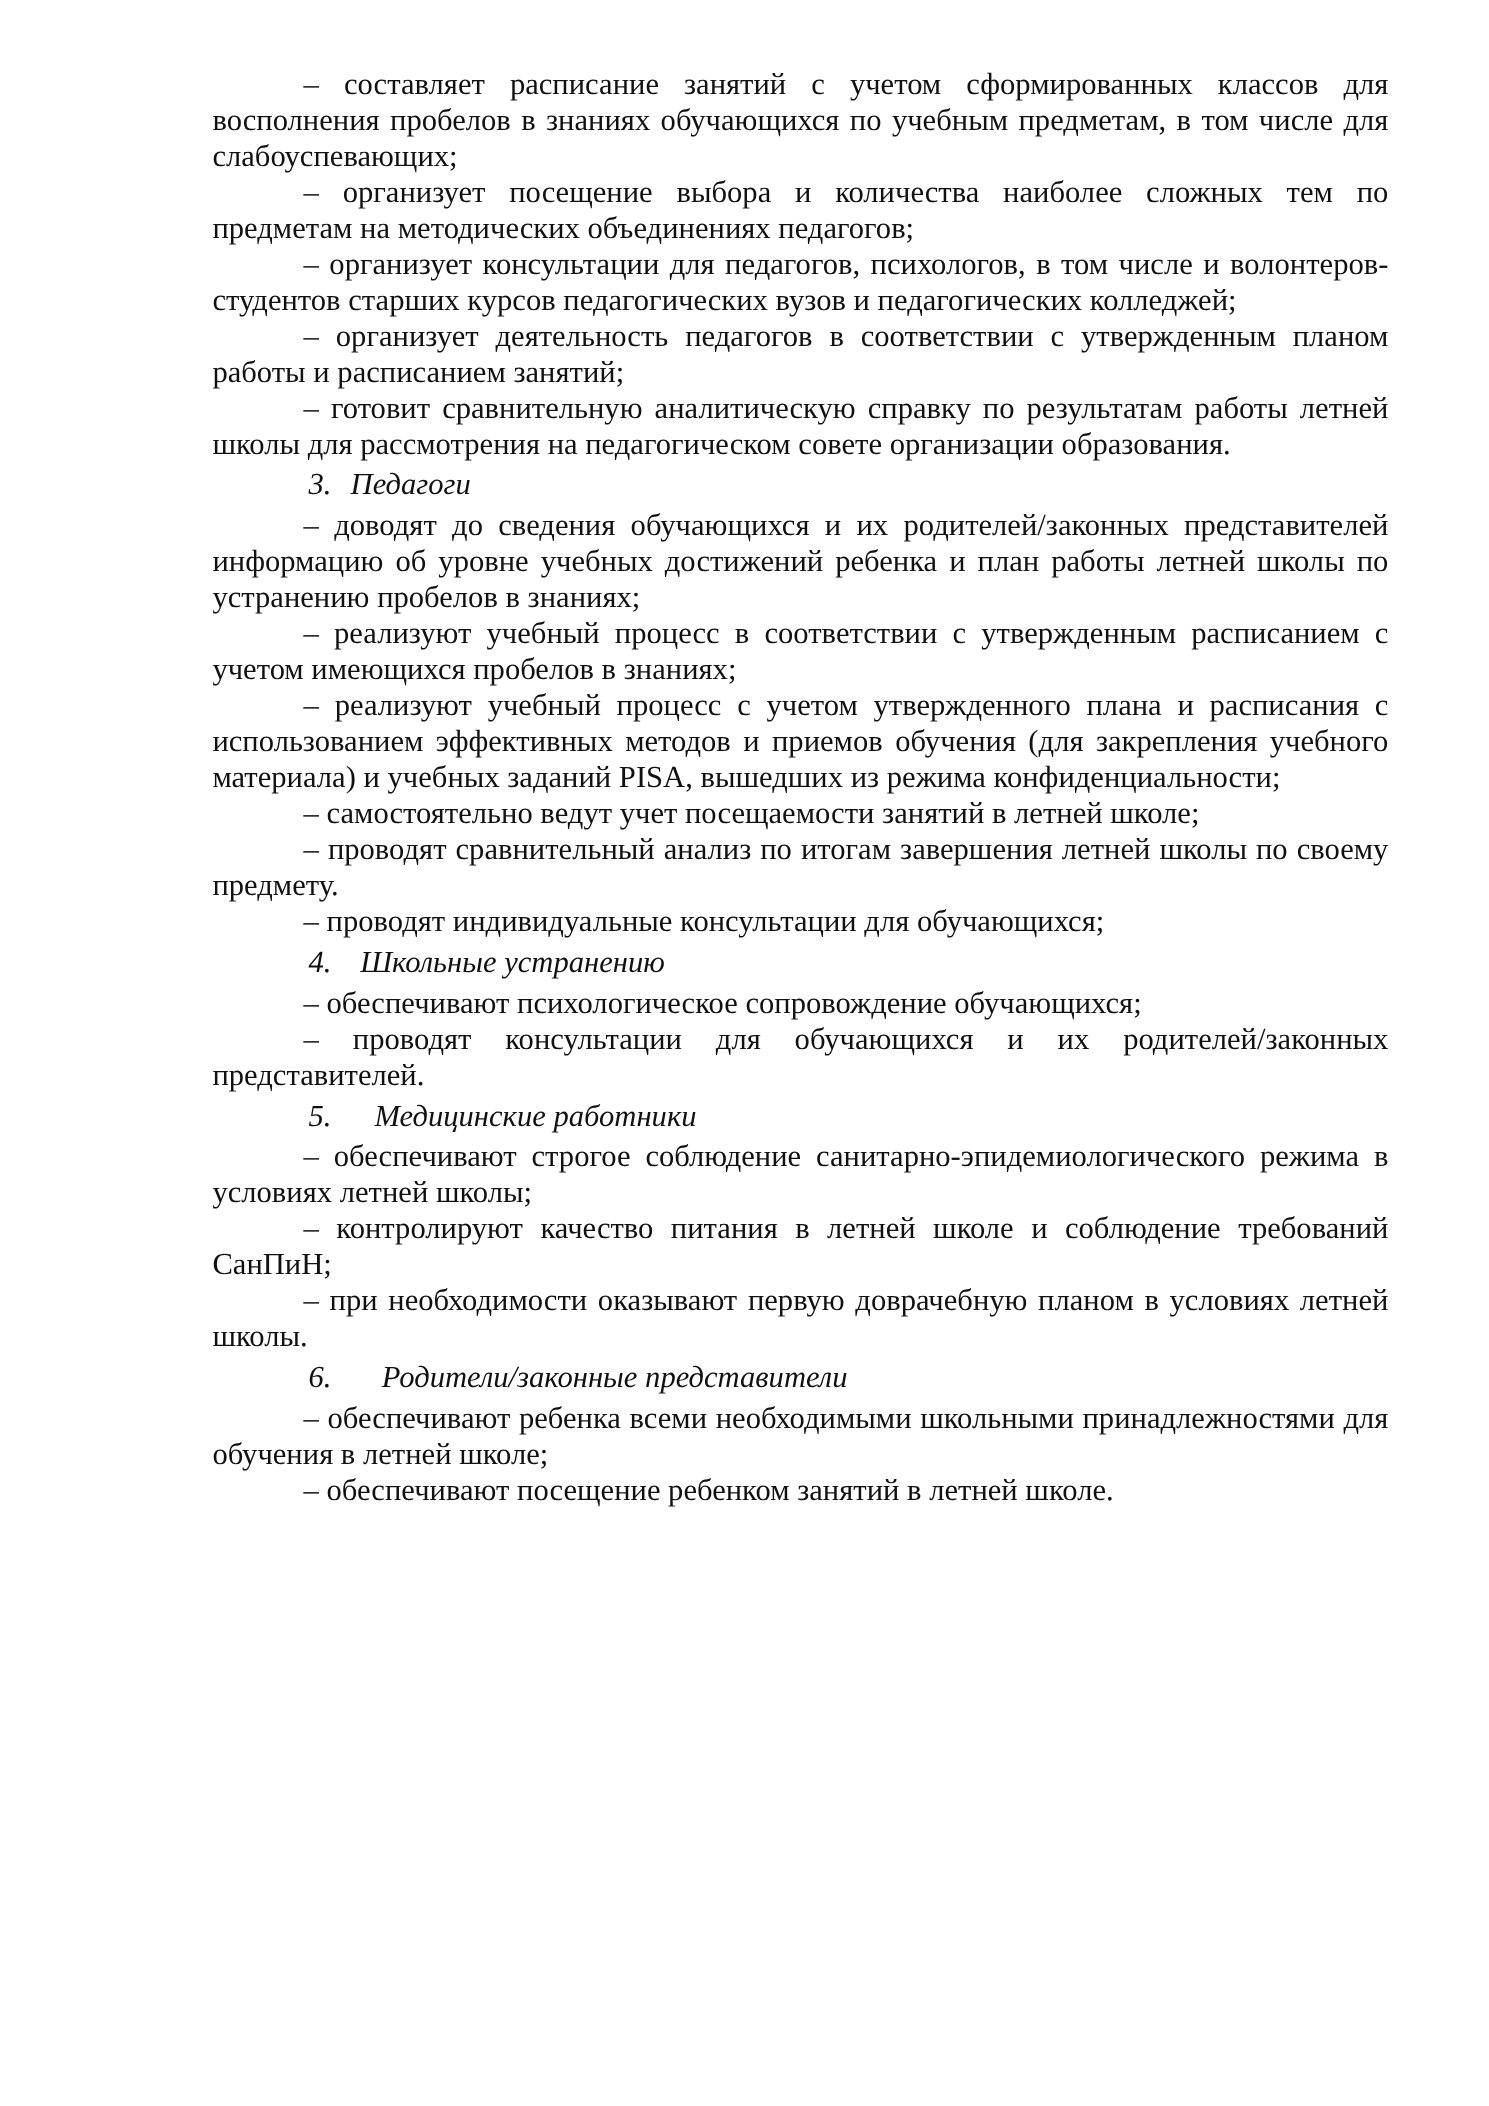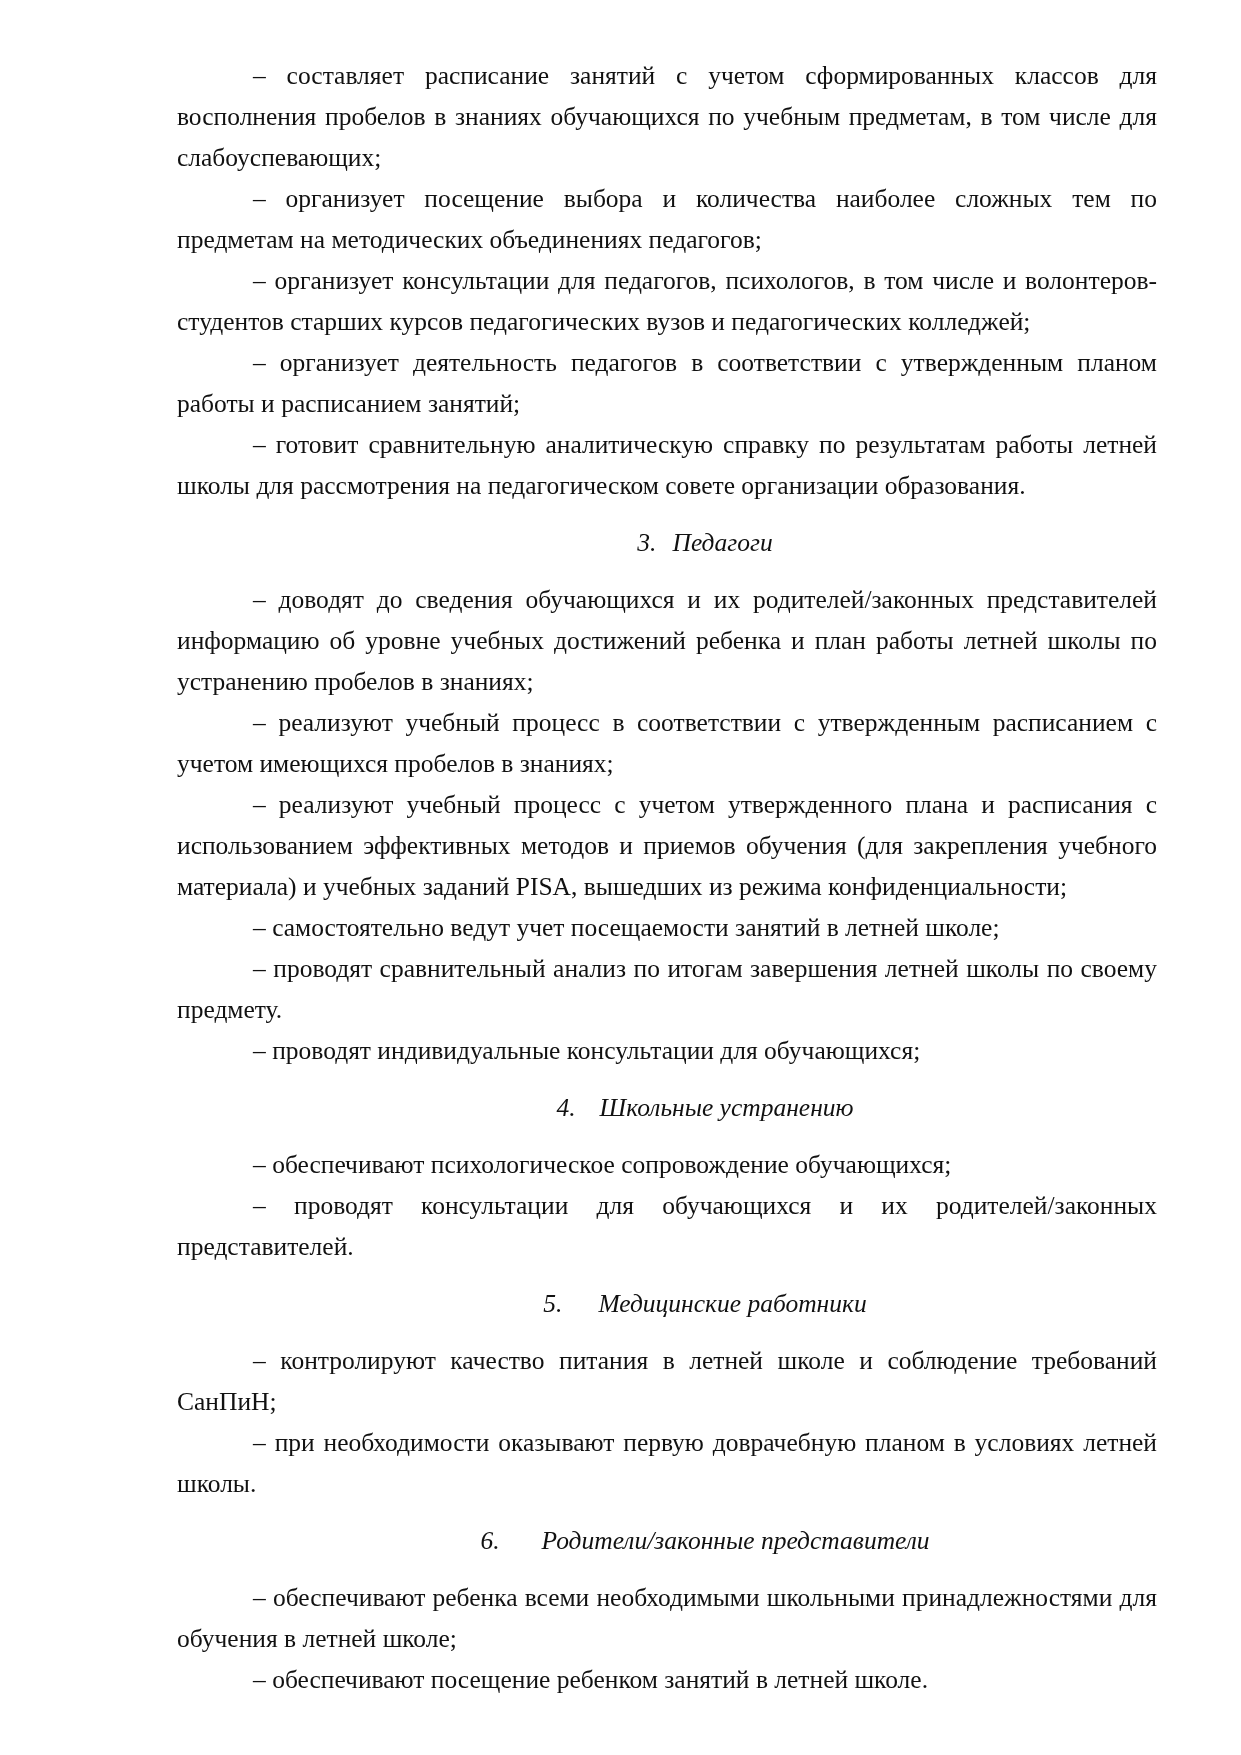--- a/index.html
+++ b/index.html
@@ -4,35 +4,34 @@
 <style>
   html, body { margin: 0; padding: 0; background: #ffffff; }
   body { width: 1241px; height: 1755px; position: relative; overflow: hidden; }
   .page {
     position: absolute;
     left: 177px;
     top: 55px;
     width: 980px;
     font-family: "Liberation Serif", "DejaVu Serif", serif;
     font-size: 25.5px;
-    line-height: 41px;
+    line-height: 30px;
     color: #111111;
   }
   .para {
     margin: 0;
     text-align: justify;
     text-indent: 76px;
     hyphens: none;
   }
   .heading {
-    margin: 16px;
+    margin: 4px;
     padding-left: 76px;
     font-style: italic;
     white-space: pre;
-    text-align: center;
   }
   .heading .num { font-style: italic; }
   .heading .gap { display: inline-block; }
   .g3 .gap { width: 16px; }
   .g4 .gap { width: 24px; }
   .g5 .gap { width: 36px; }
   .g6 .gap { width: 42px; }
 </style>
 </head>
 <body>
@@ -55,20 +54,21 @@
   </div>
 
   <div class="section">
     <p class="heading g4"><span class="num">4.</span><span class="gap"></span><span>Школьные устранению</span></p>
     <p class="para">– обеспечивают психологическое сопровождение обучающихся;</p>
     <p class="para">– проводят консультации для обучающихся и их родителей/законных представителей.</p>
   </div>
 
   <div class="section">
     <p class="heading g5"><span class="num">5.</span><span class="gap"></span><span>Медицинские работники</span></p>
+    <p class="para">– обеспечивают строгое соблюдение санитарно-эпидемиологического режима в условиях летней школы;</p>
     <p class="para">– контролируют качество питания в летней школе и соблюдение требований СанПиН;</p>
     <p class="para">– при необходимости оказывают первую доврачебную планом в условиях летней школы.</p>
   </div>
 
   <div class="section">
     <p class="heading g6"><span class="num">6.</span><span class="gap"></span><span>Родители/законные представители</span></p>
     <p class="para">– обеспечивают ребенка всеми необходимыми школьными принадлежностями для обучения в летней школе;</p>
     <p class="para">– обеспечивают посещение ребенком занятий в летней школе.</p>
   </div>
 </div>

